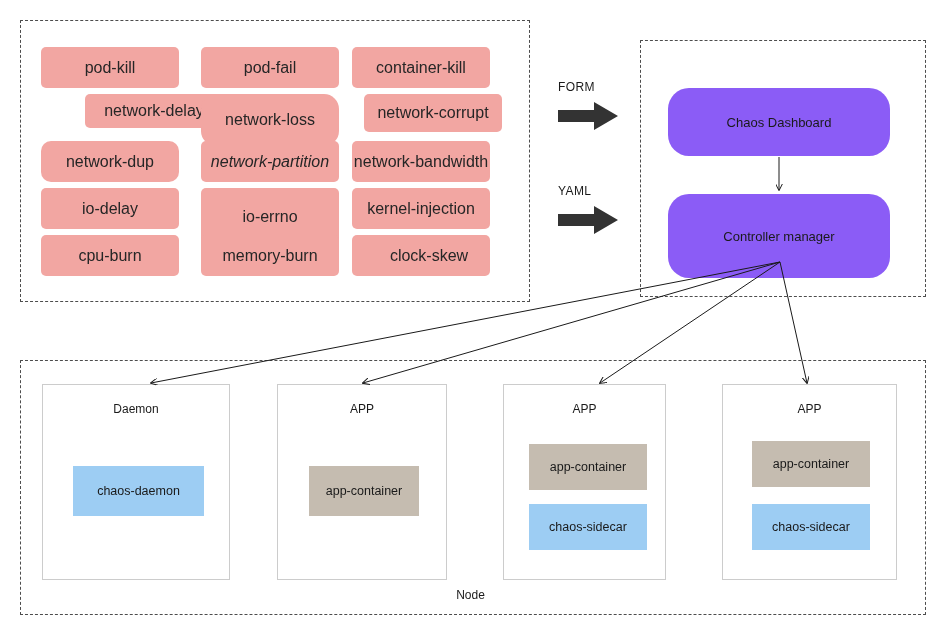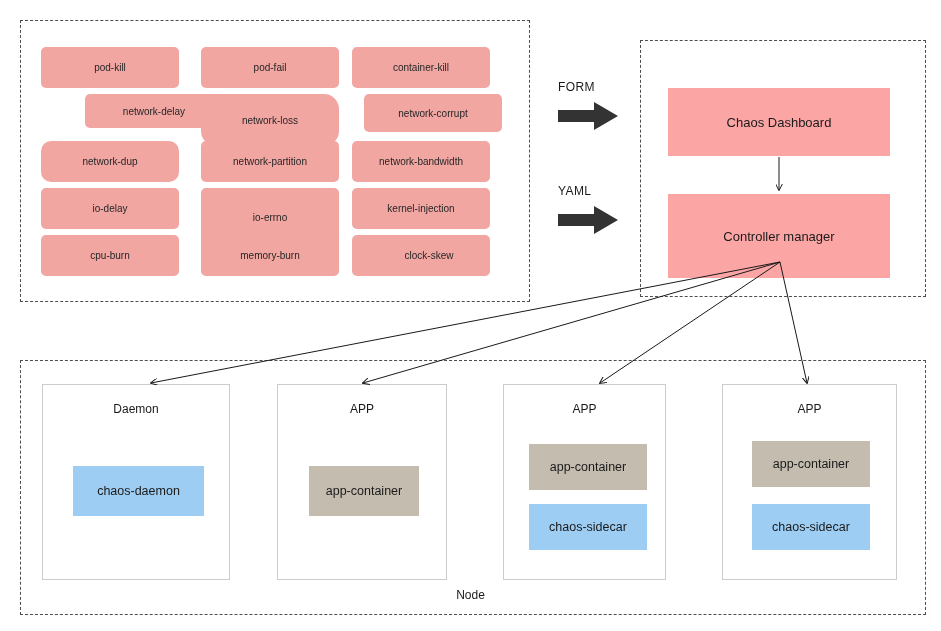--- a/index.html
+++ b/index.html
@@ -29,38 +29,39 @@
   #panel-experiments { left: 20px;  top: 20px;  width: 510px; height: 282px; }
   #panel-control     { left: 640px; top: 40px;  width: 286px; height: 257px; }
   #panel-node        { left: 20px;  top: 360px; width: 906px; height: 255px; }
 
   
   .chip {
     position: absolute;
     background: #f2a6a2;
     border-radius: 5px;
     color: #262626;
-    font-size: 10px;
+    font-size: 16px;
     display: flex;
     align-items: center;
     justify-content: center;
     text-align: center;
     box-sizing: border-box;
   }
 
   
   .blue-box {
     position: absolute;
-    background: #fca5a5;
+    background: #8b5cf6;
     color: #1a1a1a;
     font-size: 13px;
     display: flex;
     align-items: center;
     justify-content: center;
     box-sizing: border-box;
+    border-radius: 21px;
   }
   #box-dashboard  { left: 668px; top: 88px;  width: 222px; height: 68px; }
   #box-controller { left: 668px; top: 194px; width: 222px; height: 84px; }
 
   
   .entry-group { position: absolute; }
   #entry-form { left: 558px; top: 80px; }
   #entry-yaml { left: 558px; top: 184px; }
   .entry-label {
     font-size: 12px;
@@ -129,21 +130,21 @@
 
   <div class="chip" style="left:41px;  top:47px;  width:138px; height:41px;">pod-kill</div>
   <div class="chip" style="left:201px; top:47px;  width:138px; height:41px;">pod-fail</div>
   <div class="chip" style="left:352px; top:47px;  width:138px; height:41px;">container-kill</div>
 
   <div class="chip" style="left:41px;  top:94px;  width:138px; height:34px;margin-left:44px;">network-delay</div>
   <div class="chip" style="left:201px; top:94px;  width:138px; height:52px;border-radius:15px;">network-loss</div>
   <div class="chip" style="left:364px; top:94px;  width:138px; height:38px;">network-corrupt</div>
 
   <div class="chip" style="left:41px;  top:141px; width:138px; height:41px;border-radius:10px;">network-dup</div>
-  <div class="chip" style="left:201px; top:141px; width:138px; height:41px;">network-partition</div>
+  <div class="chip" style="left:201px; top:141px; width:138px; height:41px;font-style:italic;">network-partition</div>
   <div class="chip" style="left:352px; top:141px; width:138px; height:41px;">network-bandwidth</div>
 
   <div class="chip" style="left:41px;  top:188px; width:138px; height:41px;">io-delay</div>
   <div class="chip" style="left:201px; top:188px; width:138px; height:58px;">io-errno</div>
   <div class="chip" style="left:352px; top:188px; width:138px; height:41px;">kernel-injection</div>
 
   <div class="chip" style="left:41px;  top:235px; width:138px; height:41px;">cpu-burn</div>
   <div class="chip" style="left:201px; top:235px; width:138px; height:41px;">memory-burn</div>
   <div class="chip" style="left:352px; top:235px; width:138px; height:41px;padding-left:16px;">clock-skew</div>
 

